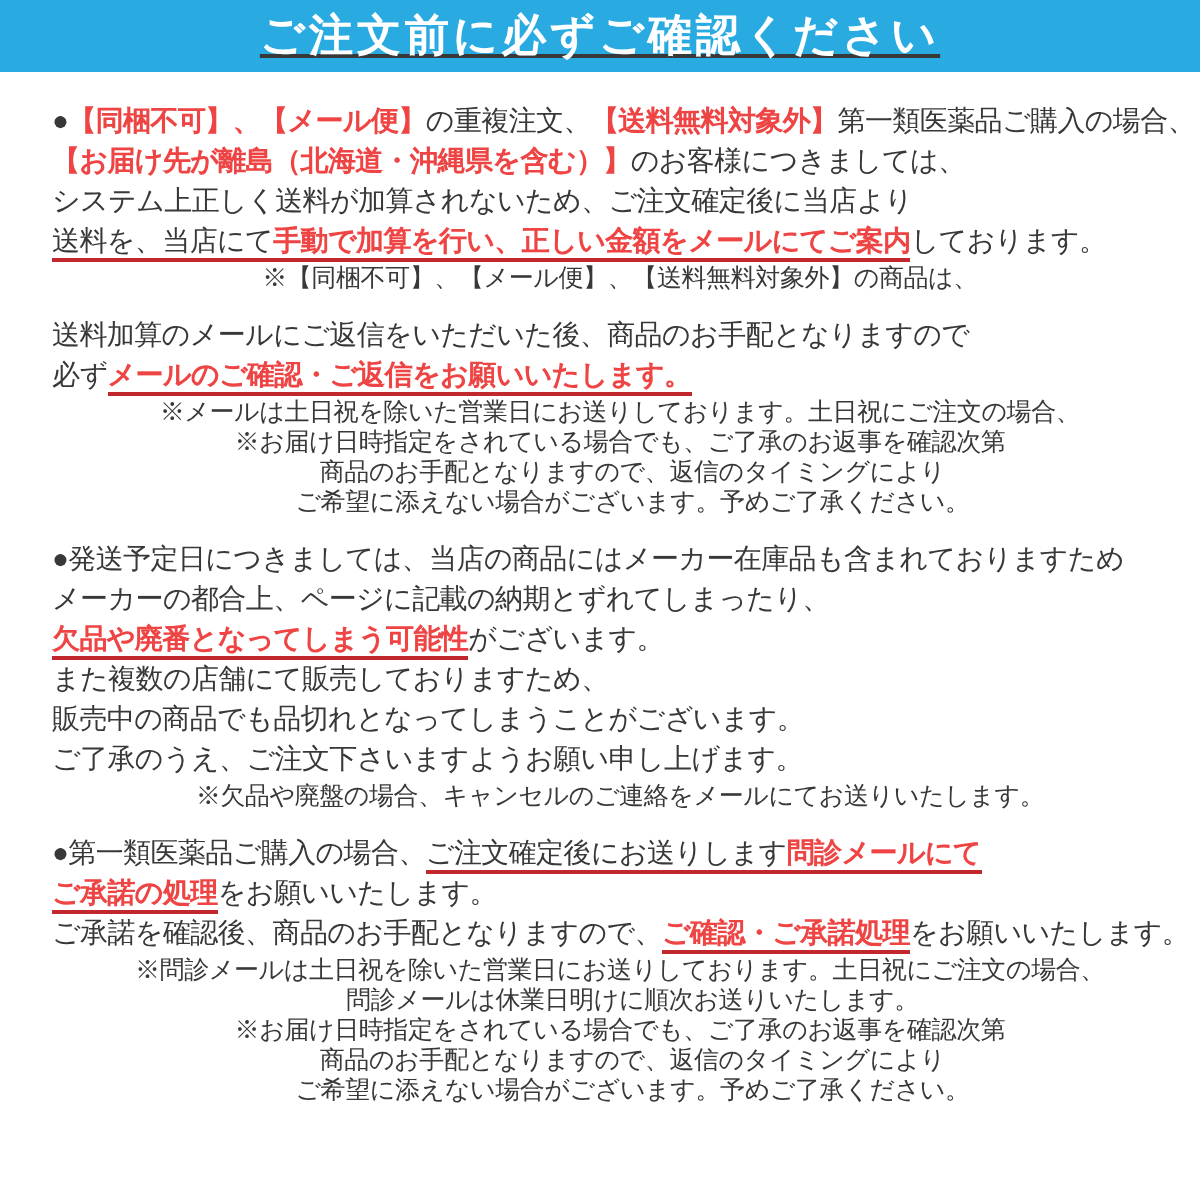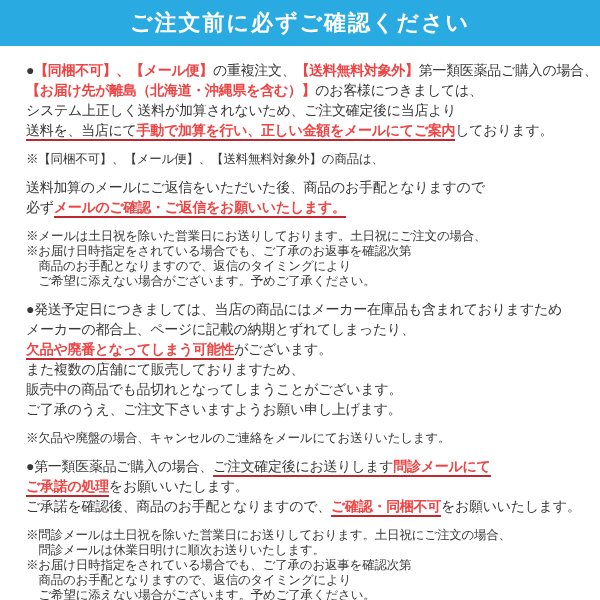--- a/index.html
+++ b/index.html
@@ -4,23 +4,24 @@
 <style>
   html, body { margin: 0; padding: 0; }
   body {
     width: 600px; height: 600px;
     background: #ffffff;
     font-family: "Liberation Sans", sans-serif;
     color: #383838;
     overflow: hidden;
   }
   .header {
-    height: 46px;
+    height: 36px;
     display: flex; align-items: center; justify-content: center;
     background: var(--accent, #29abe2);
+    text-decoration: underline;
   }
   .header .title {
     color: #ffffff;
     font-size: 22px;
     font-weight: bold;
     letter-spacing: 2px;
     white-space: nowrap;
   }
   .content {
     padding: 14px 6px 0 26px;
@@ -28,21 +29,22 @@
   .block { margin-bottom: 10px; }
   .para {
     font-size: 14px;
     line-height: 20px;
     letter-spacing: -0.3px;
   }
   .note {
     font-size: 12.5px;
     line-height: 15px;
     letter-spacing: -0.2px;
-    margin-top: 12px;
+    margin-top: 2px;
+    text-align: center;
   }
   .line { white-space: nowrap; }
   .note .line.indent { padding-left: 1em; }
   .seg-b { font-weight: bold; color: #ef4444; }
   .seg-u {
     border-bottom: 2px solid var(--underline, #c1272d);
     padding-bottom: 1px;
   }
 </style>
 </head>
@@ -86,21 +88,21 @@
         <div class="line"><span class="">ご了承のうえ、ご注文下さいますようお願い申し上げます。</span></div>
       </div>
       <div class="note">
         <div class="line"><span class="">※欠品や廃盤の場合、キャンセルのご連絡をメールにてお送りいたします。</span></div>
       </div>
     </div>
     <div class="block">
       <div class="para">
         <div class="line"><span class="">●第一類医薬品ご購入の場合、</span><span class="seg-u">ご注文確定後にお送りします</span><span class="seg-b seg-u">問診メールにて</span></div>
         <div class="line"><span class="seg-b seg-u">ご承諾の処理</span><span class="">をお願いいたします。</span></div>
-        <div class="line"><span class="">ご承諾を確認後、商品のお手配となりますので、</span><span class="seg-b seg-u">ご確認・同梱不可</span><span class="">をお願いいたします。</span></div>
+        <div class="line"><span class="">ご承諾を確認後、商品のお手配となりますので、</span><span class="seg-b seg-u">ご確認・ご承諾処理</span><span class="">をお願いいたします。</span></div>
       </div>
       <div class="note">
         <div class="line"><span class="">※問診メールは土日祝を除いた営業日にお送りしております。土日祝にご注文の場合、</span></div>
         <div class="line indent"><span class="">問診メールは休業日明けに順次お送りいたします。</span></div>
         <div class="line"><span class="">※お届け日時指定をされている場合でも、ご了承のお返事を確認次第</span></div>
         <div class="line indent"><span class="">商品のお手配となりますので、返信のタイミングにより</span></div>
         <div class="line indent"><span class="">ご希望に添えない場合がございます。予めご了承ください。</span></div>
       </div>
     </div>
   </div>

